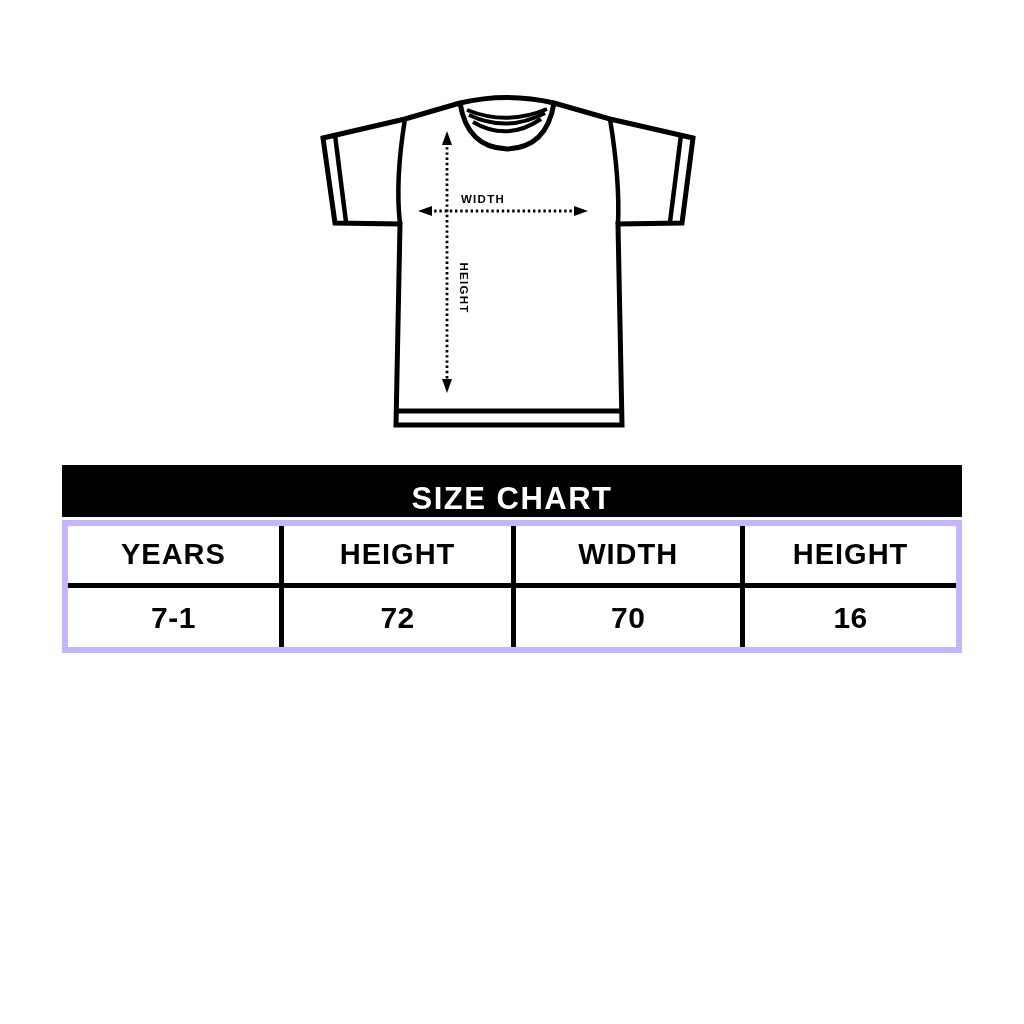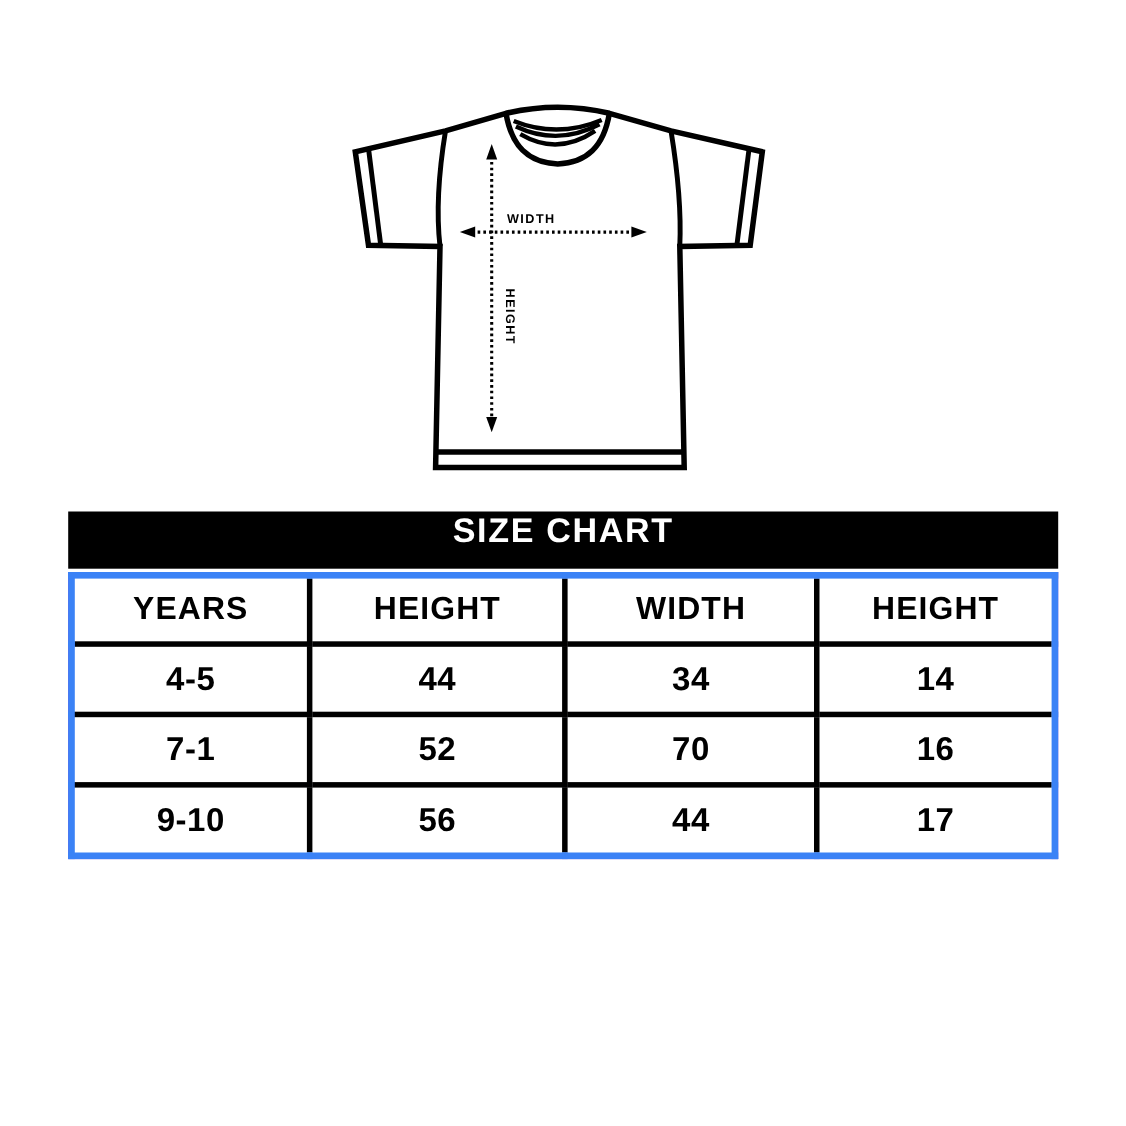--- a/index.html
+++ b/index.html
@@ -31,32 +31,32 @@
     position: absolute;
     left: 62px;
     top: 465px;
     width: 900px;
   }
   .title-bar {
     background: #000000;
     color: #ffffff;
     height: 52px;
     display: flex;
-    align-items: flex-start;
+    align-items: flex-end;
     justify-content: center;
     font-size: 31px;
     font-weight: bold;
     letter-spacing: 1.5px;
     margin-bottom: 3px;
   }
   table.size-table {
     width: 100%;
     border-collapse: collapse;
     table-layout: fixed;
-    border: 6px solid #3b82f6;
+    border: 6px solid #c4b5fd;
     background: #6d28d9;
   }
   table.size-table th,
   table.size-table td {
     border: 5px solid #000;
     text-align: center;
     vertical-align: middle;
     font-weight: bold;
     background: #ffffff;
     color: #000000;
@@ -122,32 +122,20 @@
     <thead>
       <tr>
         <th>YEARS</th>
         <th>HEIGHT</th>
         <th>WIDTH</th>
         <th>HEIGHT</th>
       </tr>
     </thead>
     <tbody>
         <tr>
-          <td>4-5</td>
-          <td>44</td>
-          <td>34</td>
-          <td>14</td>
-        </tr>
-        <tr>
           <td>7-1</td>
-          <td>52</td>
+          <td>72</td>
           <td>70</td>
           <td>16</td>
-        </tr>
-        <tr>
-          <td>9-10</td>
-          <td>56</td>
-          <td>44</td>
-          <td>17</td>
         </tr>
       </tbody>
   </table>
 </div>
 
 </body></html>

